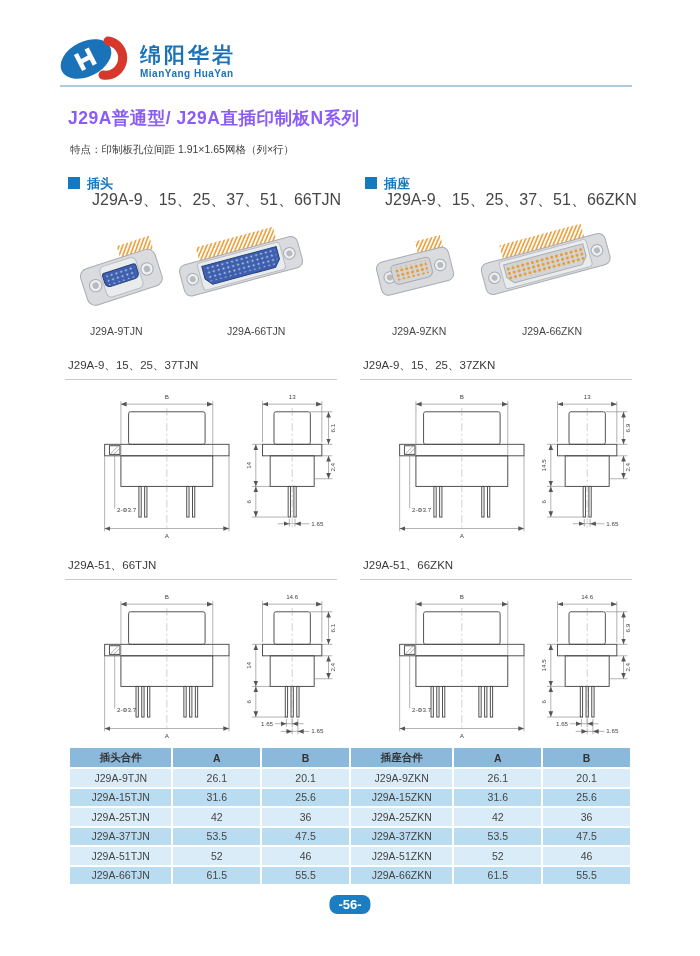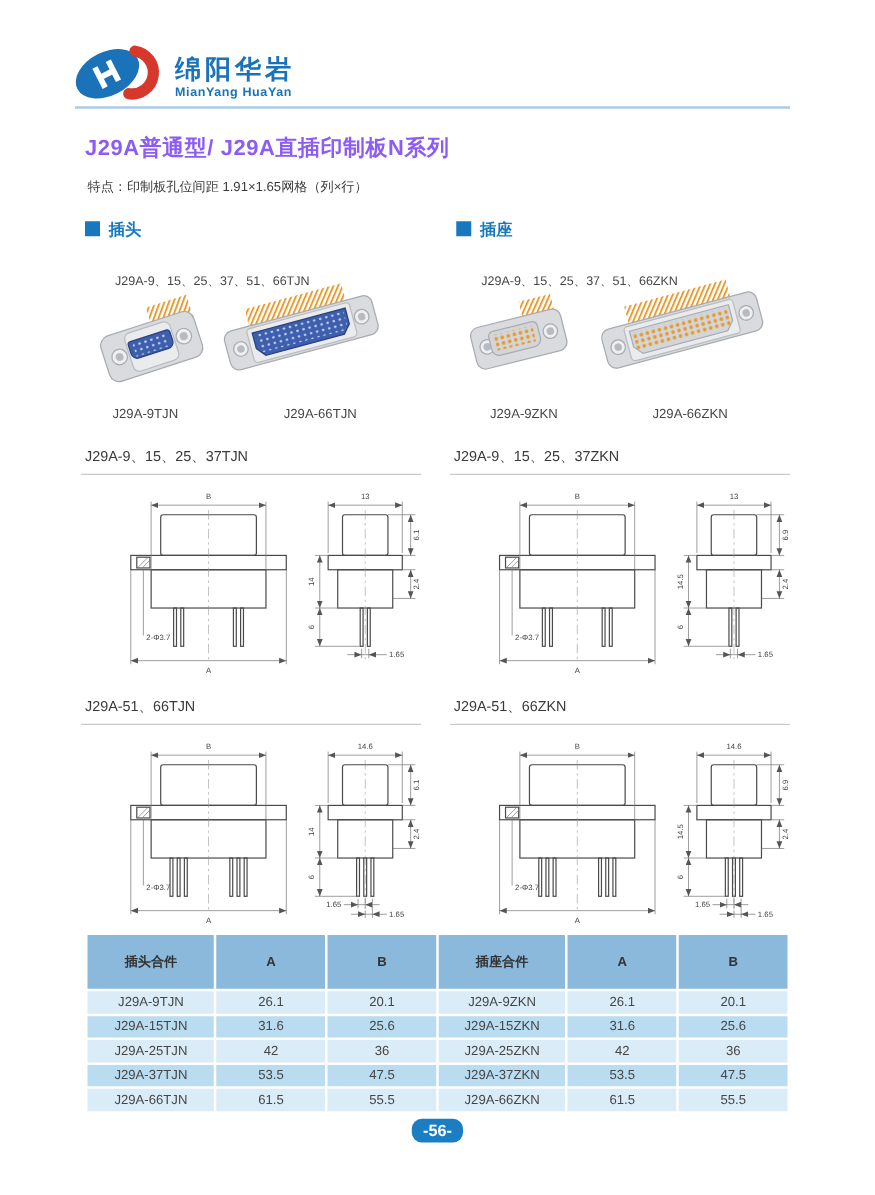--- a/index.html
+++ b/index.html
@@ -6,32 +6,32 @@
   .page{position:relative;width:700px;height:956px;background:#fff;overflow:hidden;
         font-family:"Liberation Sans",sans-serif;}
   .abs{position:absolute;}
   .doc-title{right:10px;top:52px;font-family:"Liberation Serif",serif;font-weight:bold;
              font-size:17px;color:#8e9296;letter-spacing:2px;}
   .hdr-divider{left:60px;top:85px;width:572px;height:2px;background:#a9cbe3;}
   .page-title{left:68px;top:106px;font-size:17.5px;font-weight:bold;color:#8b5cf6;letter-spacing:0.5px;}
   .feature{left:70px;top:143px;font-size:10.5px;color:#3a3a3a;}
   .sec-h{top:175px;font-size:13px;font-weight:bold;color:#1878be;}
   .sec-h .sq{display:inline-block;width:12px;height:12px;background:#1878be;margin-right:7px;vertical-align:-1px;}
-  .models{top:190px;font-size:10px;color:#464646;margin-top:28px;}
+  .models{top:190px;font-size:16px;color:#464646;}
   .caption{top:325px;font-size:10.5px;color:#464646;}
   .dpanel{position:absolute;width:272px;}
   .dpanel h3{margin:0 0 0 3px;font-size:11.5px;font-weight:normal;color:#3a3a3a;}
   .dpanel .rule{height:1px;background:#c9c9c9;margin-top:6px;}
   .dpanel .tech{margin-top:5px;}
   .tech text{font-size:6.5px;fill:#444;font-family:"Liberation Sans",sans-serif;}
   .tech .o{fill:none;stroke:#4a4a4a;stroke-width:1;}
   .tech .d{fill:none;stroke:#777;stroke-width:0.6;}
   .tech .c{fill:none;stroke:#999;stroke-width:0.5;stroke-dasharray:8 3 2 3;}
   .spec-table{position:absolute;left:68px;top:746px;width:564px;border-spacing:2px;table-layout:fixed;}
-  .spec-table th{background:#8ab9dc;font-weight:bold;font-size:10.5px;color:#333;height:19px;padding:12px;text-align:center;}
+  .spec-table th{background:#8ab9dc;font-weight:bold;font-size:10.5px;color:#333;height:19px;padding:0;text-align:center;}
   .spec-table td{font-size:10.5px;color:#454545;height:17.5px;padding:0;text-align:center;}
   .spec-table tbody tr:nth-child(odd) td{background:#d9ecf8;}
   .spec-table tbody tr:nth-child(even) td{background:#b9dcf0;}
   .page-num{left:50%;top:895px;transform:translateX(-50%);background:#1b7ec2;color:#fff;
             font-size:13px;font-weight:bold;padding:2px 9px;border-radius:8px;}
 </style>
 </head>
 <body>
 
 <div class="page">
@@ -451,20 +451,28 @@
         </tr>
         <tr>
           <td>J29A-37TJN</td>
           <td>53.5</td>
           <td>47.5</td>
           <td>J29A-37ZKN</td>
           <td>53.5</td>
           <td>47.5</td>
         </tr>
         <tr>
+          <td>J29A-51TJN</td>
+          <td>52</td>
+          <td>46</td>
+          <td>J29A-51ZKN</td>
+          <td>52</td>
+          <td>46</td>
+        </tr>
+        <tr>
           <td>J29A-66TJN</td>
           <td>61.5</td>
           <td>55.5</td>
           <td>J29A-66ZKN</td>
           <td>61.5</td>
           <td>55.5</td>
         </tr>
       </tbody>
   </table>
 

